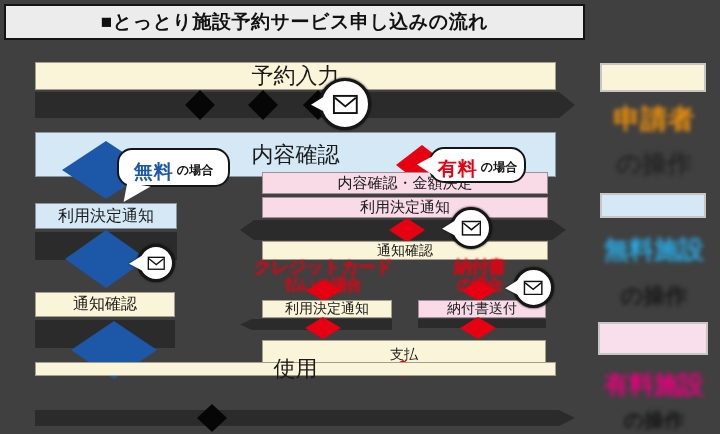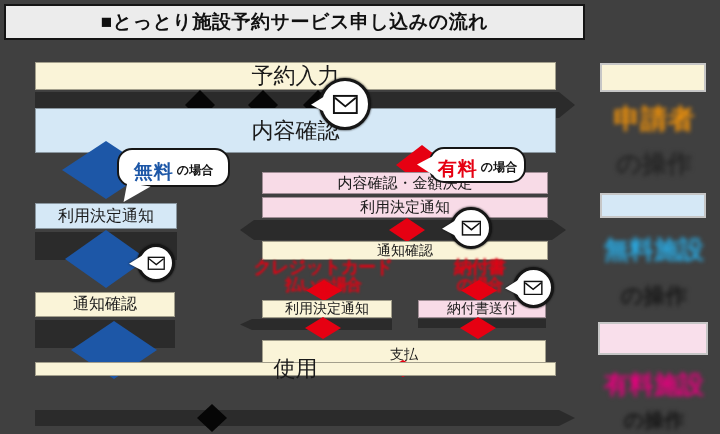--- a/index.html
+++ b/index.html
@@ -84,21 +84,21 @@
   <div class="dia black" style="left:248px;top:90px;width:30px;height:30px"></div>
   <div class="dia black" style="left:303px;top:90px;width:30px;height:30px"></div>
   <div class="mail-badge" style="left:319px;top:78px;width:52px;height:52px">
     <span class="mail-tail"></span>
     <svg class="mail-svg" viewBox="0 0 28 22" aria-hidden="true">
       <rect x="2" y="2" width="24" height="18" fill="#fff" stroke="#111" stroke-width="2"></rect>
       <path d="M3 4 L14 13 L25 4" fill="none" stroke="#111" stroke-width="2"></path>
     </svg>
   </div>
 
-  <div class="fbox lblue f17" style="left:35px;top:108px;width:521px;height:45px">内容確認</div>
+  <div class="fbox lblue f17" style="left:35px;top:132px;width:521px;height:45px">内容確認</div>
 
   <div class="dia blue" style="left:62px;top:141px;width:88px;height:58px"></div>
   <div class="bubble tail-bl" style="left:117px;top:148px;width:113px;height:39px">
     <span class="hl hl-free">無料</span>
     <span class="sfx">の場合</span>
   </div>
 
   <div class="fbox lblue" style="left:35px;top:203px;width:142px;height:26px">利用決定通知</div>
 
   <div class="band" style="left:35px;top:232px;width:142px;height:28px"></div>

